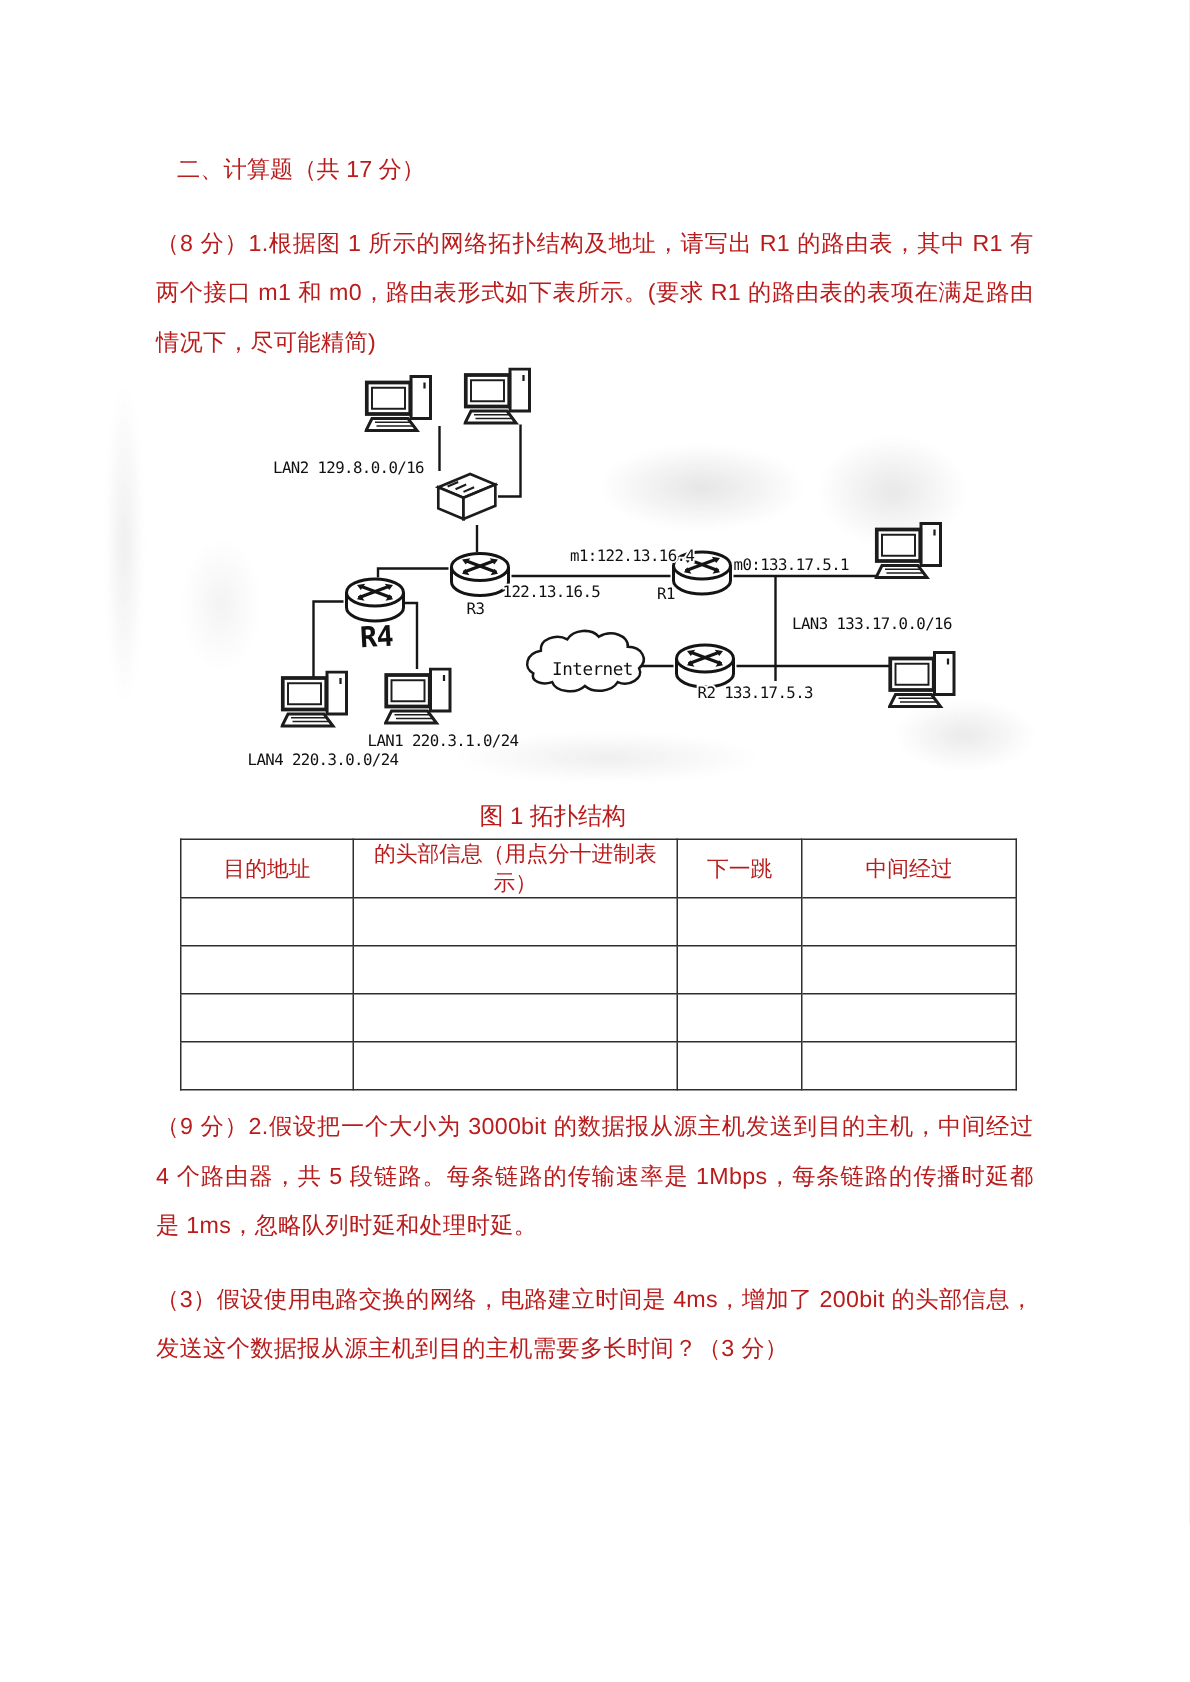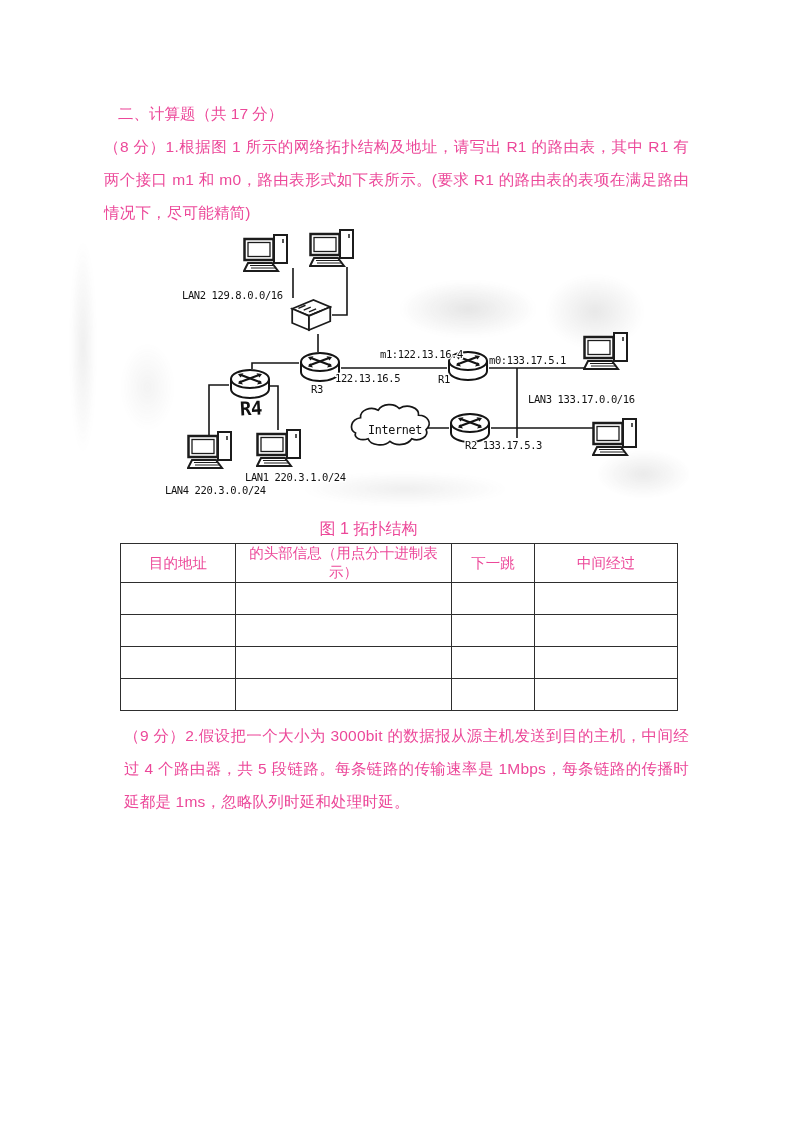--- a/index.html
+++ b/index.html
@@ -4,25 +4,25 @@
 <style>
   html,body{margin:0;padding:0;background:#e8e8e8;}
   .page{
     position:relative;
     width:793px;height:1121px;
     margin:0 auto;
     background:#ffffff;
     box-sizing:border-box;
     padding:97px 104px 16px 104px;
     font-family:"Liberation Sans","DejaVu Sans",sans-serif;
-    color:#ec4899;
+    color:#b91c1c;
     overflow:hidden;
   }
   .t{margin:0;font-size:15.5px;line-height:33px;}
-  .para{text-align:justify;text-align-last:left;letter-spacing:0.2px;}
+  .para{text-align:justify;text-align-last:left;letter-spacing:0.2px;margin-top:16px;}
   .title{margin-left:14px;}
   .diagram{
     position:relative;
     width:793px;height:288px;
     margin:-7px 0 0 -104px;
   }
   .diagram svg{position:absolute;left:0;top:0;}
   .noise{position:absolute;border-radius:50%;
     background:radial-gradient(ellipse at center, rgba(110,110,110,0.32), rgba(110,110,110,0) 70%);
     filter:blur(2px);pointer-events:none;}
@@ -31,21 +31,21 @@
     text-align:center;font-size:16px;line-height:26px;padding-top:6px;
   }
   table.rt{
     border-collapse:collapse;table-layout:fixed;
     width:557px;margin:1px 0 0 16px;
   }
   table.rt th, table.rt td{
     border:1.5px solid #2e2e2e;height:31px;
     font-weight:normal;font-size:14.5px;text-align:center;padding:0;margin-top:29px;
   }
-  .q2{margin-top:8px;margin-left:20px;}
+  .q2{margin-top:8px;}
   .footer{font-size:13px;line-height:20px;margin:-14px 0 0 27px;letter-spacing:1px;}
   .lbl{font-family:"DejaVu Sans Mono","Liberation Mono",monospace;fill:#111;
        letter-spacing:-0.4px;paint-order:stroke;stroke:#ffffff;stroke-width:2.5px;}
 </style>
 </head>
 <body>
 
 <div class="page">
 
   <p class="t title">二、计算题（共 17 分）</p>
@@ -199,15 +199,16 @@
       <tr>
         <td></td>
           <td></td>
           <td></td>
           <td></td>
       </tr>
     </tbody>
   </table>
 
   <p class="t para q2">（9 分）2.假设把一个大小为 3000bit 的数据报从源主机发送到目的主机，中间经过 4 个路由器，共 5 段链路。每条链路的传输速率是 1Mbps，每条链路的传播时延都是 1ms，忽略队列时延和处理时延。</p>
+  <p class="t para">（3）假设使用电路交换的网络，电路建立时间是 4ms，增加了 200bit 的头部信息，发送这个数据报从源主机到目的主机需要多长时间？（3 分）</p>
 
 
 </div>
 
 </body></html>

